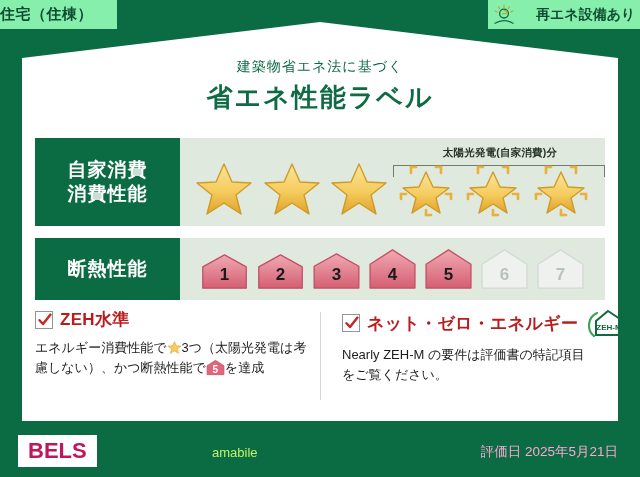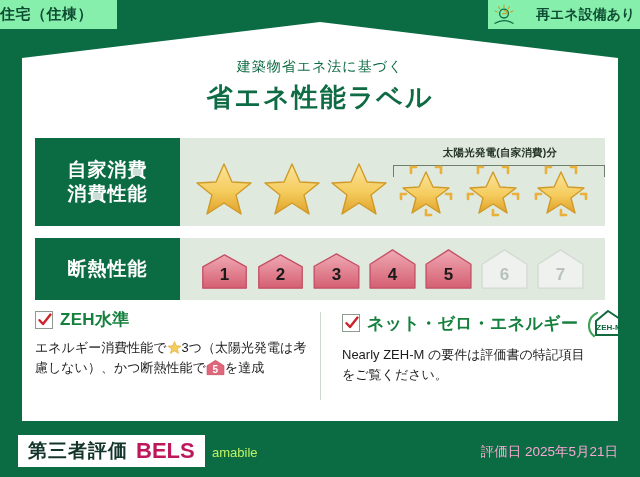--- a/index.html
+++ b/index.html
@@ -170,21 +170,21 @@
     margin-bottom: 7px;
   }
   .checkbox {
     width: 18px; height: 18px;
     border: 1px solid #8e9a8e;
     background: #fff;
     position: relative; flex: 0 0 18px;
   }
   .checkbox svg { position: absolute; left: 1px; top: 0px; width: 16px; height: 16px; }
   .info-title {
-    font-size: 17px; font-weight: bold; color: #15803d;
+    font-size: 17px; font-weight: bold; color: #b91c1c;
     letter-spacing: .3px; white-space: nowrap;
   }
   .info-body {
     font-size: 13px; color: #1c1c1c; line-height: 1.55;
   }
   .inline-star { display: inline-block; vertical-align: -3px; width: 15px; height: 15px; }
   .inline-house {
     display: inline-block; vertical-align: -4px;
     width: 19px; height: 17px; position: relative;
   }
@@ -462,20 +462,19 @@
           </span>
         </div>
         <div class="info-body">Nearly ZEH-M の要件は評価書の特記項目をご覧ください。</div>
       </div>
     </div>
 
   </div>
 
   <div id="footer">
     <div id="bels-badge">
-      <span id="bels-jp">第三者評価</span>
       <span id="bels-en">BELS</span>
     </div>
     <div id="brand-name">amabile</div>
     <div id="eval-date">評価日 2025年5月21日</div>
   </div>
 
 </div>
 
 </body></html>

